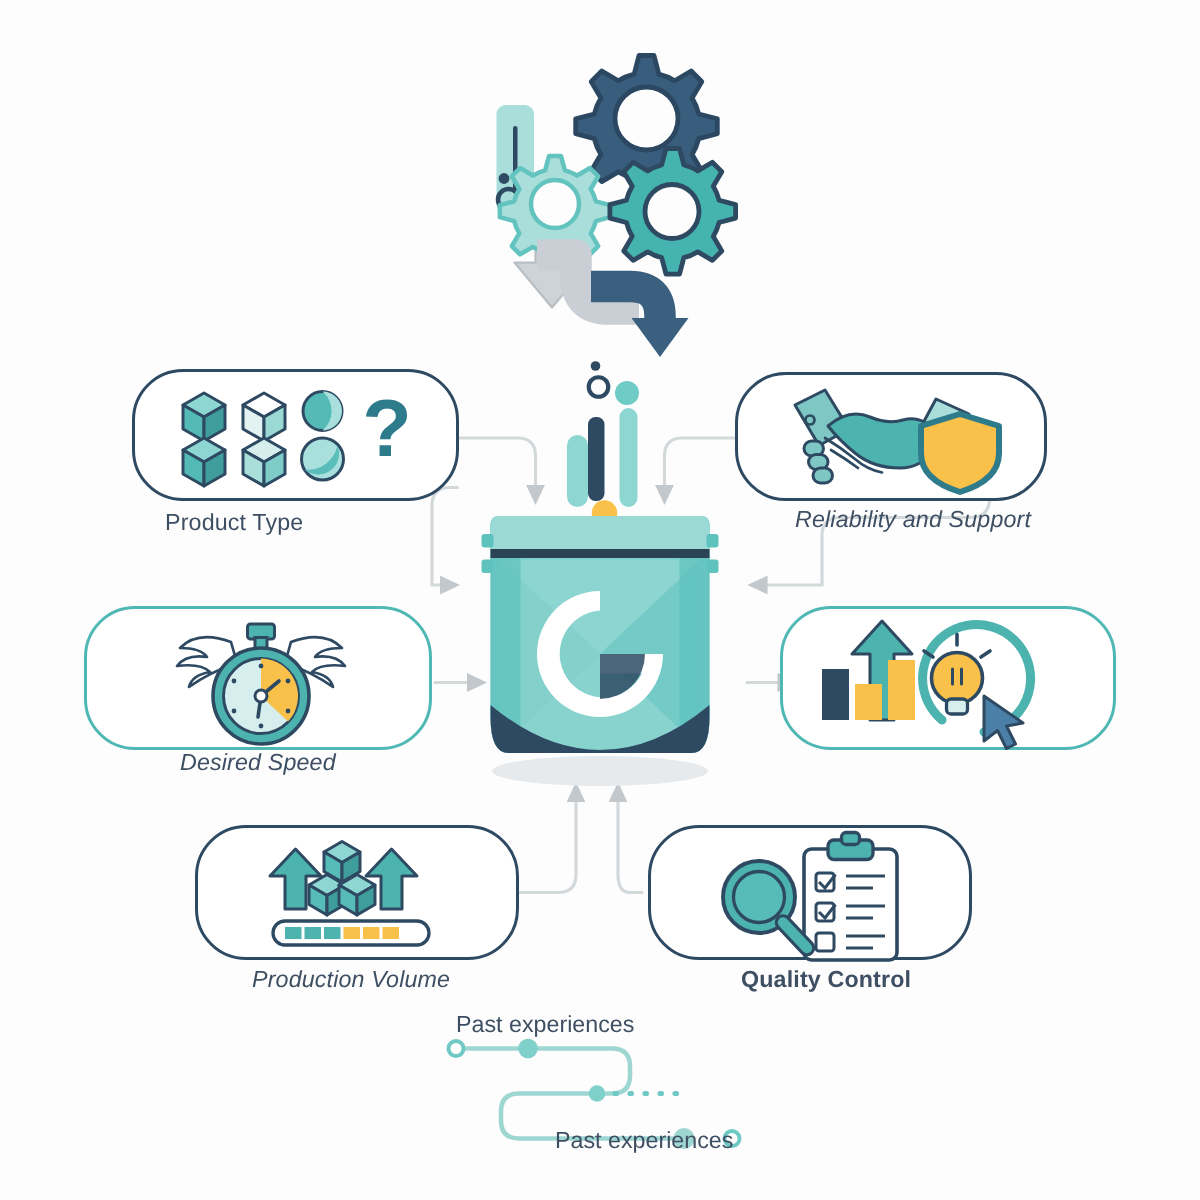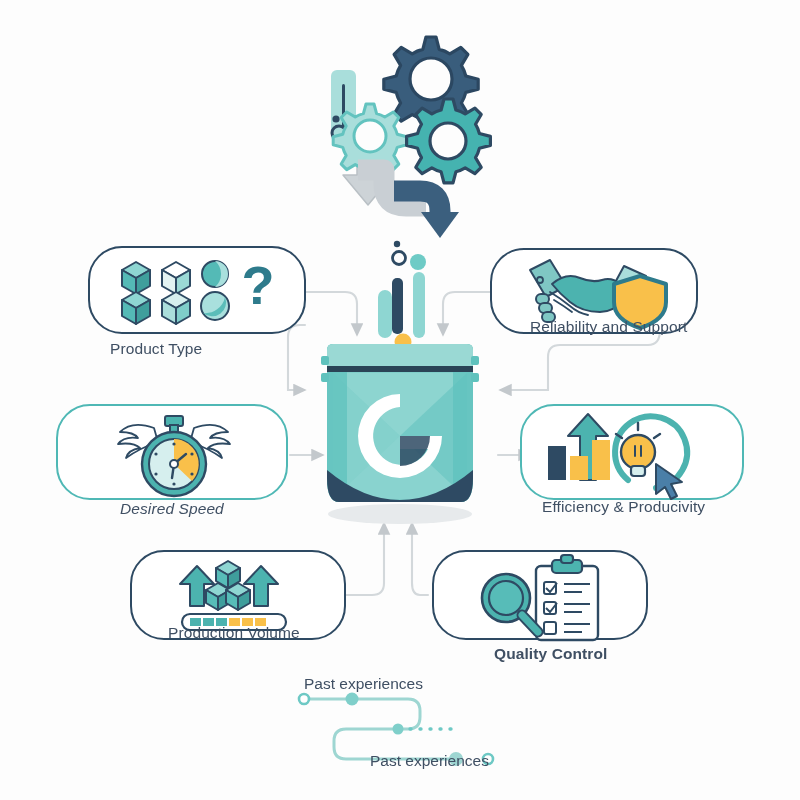--- a/index.html
+++ b/index.html
@@ -181,21 +181,21 @@
 
       <g fill="#7fc7c4" stroke="#2e4a63" stroke-width="2">
         <rect x="44" y="44" width="13" height="10" rx="5"></rect>
         <rect x="47" y="53" width="13" height="10" rx="5"></rect>
         <rect x="50" y="62" width="13" height="10" rx="5"></rect>
       </g>
 
       <path d="M148,26 l26,8 v18 q0,18 -26,26 q-26,-8 -26,-26 v-18 z" fill="#f9c04a" stroke="#2e7b8c" stroke-width="4" stroke-linejoin="round"></path>
     </svg>
   </div>
-  <div class="card-label" style="left:530px;top:318px;">Reliability and Support</div>
+  <div class="card-label" style="left:530px;top:338px;font-style:italic;">Reliability and Support</div>
 
   <div class="card" style="left:56px;top:404px;width:232px;height:96px;border:2.4px solid #4fb8b5;">
     <svg width="232" height="96">
 
       <path d="M96,22 q-22,-8 -34,4 q14,0 18,6 q-14,-2 -20,6 q16,-2 22,4 q-12,2 -14,10 q14,-10 32,-16 z" fill="#ffffff" stroke="#2e4a63" stroke-width="1.8" stroke-linejoin="round"></path>
       <path d="M136,22 q22,-8 34,4 q-14,0 -18,6 q14,-2 20,6 q-16,-2 -22,4 q12,2 14,10 q-14,-10 -32,-16 z" fill="#ffffff" stroke="#2e4a63" stroke-width="1.8" stroke-linejoin="round"></path>
 
       <rect x="107" y="10" width="18" height="10" rx="2" fill="#4cb3af" stroke="#2e4a63" stroke-width="2"></rect>
       <rect x="112" y="19" width="8" height="8" fill="#4cb3af" stroke="#2e4a63" stroke-width="2"></rect>
 
@@ -231,21 +231,20 @@
       <rect x="70" y="34" width="18" height="40" fill="#f9c04a"></rect>
 
       <circle cx="116" cy="46" r="17" fill="#f9c04a" stroke="#2e4a63" stroke-width="2.4"></circle>
       <rect x="109" y="60" width="14" height="10" rx="3" fill="#d6efee" stroke="#2e4a63" stroke-width="2.2"></rect>
       <path d="M113,40 v10 M119,40 v10" stroke="#2e4a63" stroke-width="2" stroke-linecap="round"></path>
       <path d="M116,24 v-7 M100,32 l-6,-4 M132,32 l6,-4" stroke="#2e4a63" stroke-width="2.4" stroke-linecap="round"></path>
 
       <path d="M134,58 l26,18 l-11,2 l6,12 l-6,3 l-6,-12 l-9,7 z" fill="#4a7fa8" stroke="#2e4a63" stroke-width="2" stroke-linejoin="round"></path>
     </svg>
   </div>
-  <div class="card-label" style="left:542px;top:498px;">Efficiency &amp; Producivity</div>
 
   <div class="card" style="left:130px;top:550px;width:216px;height:90px;border:2.4px solid #2e4a63;">
     <svg width="216" height="90">
 
       <path d="M58,54 v-22 h-10 l17,-18 l17,18 h-10 v22 z" fill="#4cb3af" stroke="#2e4a63" stroke-width="2" stroke-linejoin="round"></path>
 
       <path d="M122,54 v-22 h-10 l17,-18 l17,18 h-10 v22 z" fill="#4cb3af" stroke="#2e4a63" stroke-width="2" stroke-linejoin="round"></path>
 
       <g stroke="#2e4a63" stroke-width="2" stroke-linejoin="round">
         <path d="M84,16 l12,-7 l12,7 l-12,7 z" fill="#8ed6d2"></path>
@@ -266,21 +265,21 @@
       <g>
         <rect x="58" y="66" width="11" height="8" fill="#4cb3af"></rect>
         <rect x="71" y="66" width="11" height="8" fill="#4cb3af"></rect>
         <rect x="84" y="66" width="11" height="8" fill="#4cb3af"></rect>
         <rect x="97" y="66" width="11" height="8" fill="#f9c04a"></rect>
         <rect x="110" y="66" width="11" height="8" fill="#f9c04a"></rect>
         <rect x="123" y="66" width="11" height="8" fill="#f9c04a"></rect>
       </g>
     </svg>
   </div>
-  <div class="card-label" style="left:168px;top:624px;">Production Volume</div>
+  <div class="card-label" style="left:168px;top:645px;font-style:italic;">Production Volume</div>
 
   <div class="card" style="left:432px;top:550px;width:216px;height:90px;border:2.4px solid #2e4a63;">
     <svg width="216" height="90">
 
       <rect x="102" y="14" width="62" height="74" rx="5" fill="#ffffff" stroke="#2e4a63" stroke-width="2.4"></rect>
       <rect x="118" y="8" width="30" height="13" rx="4" fill="#4cb3af" stroke="#2e4a63" stroke-width="2.2"></rect>
       <rect x="127" y="3" width="12" height="8" rx="3" fill="#4cb3af" stroke="#2e4a63" stroke-width="2.2"></rect>
 
       <g stroke="#2e4a63" stroke-width="2" fill="none">
         <rect x="110" y="30" width="12" height="12" rx="2"></rect>

